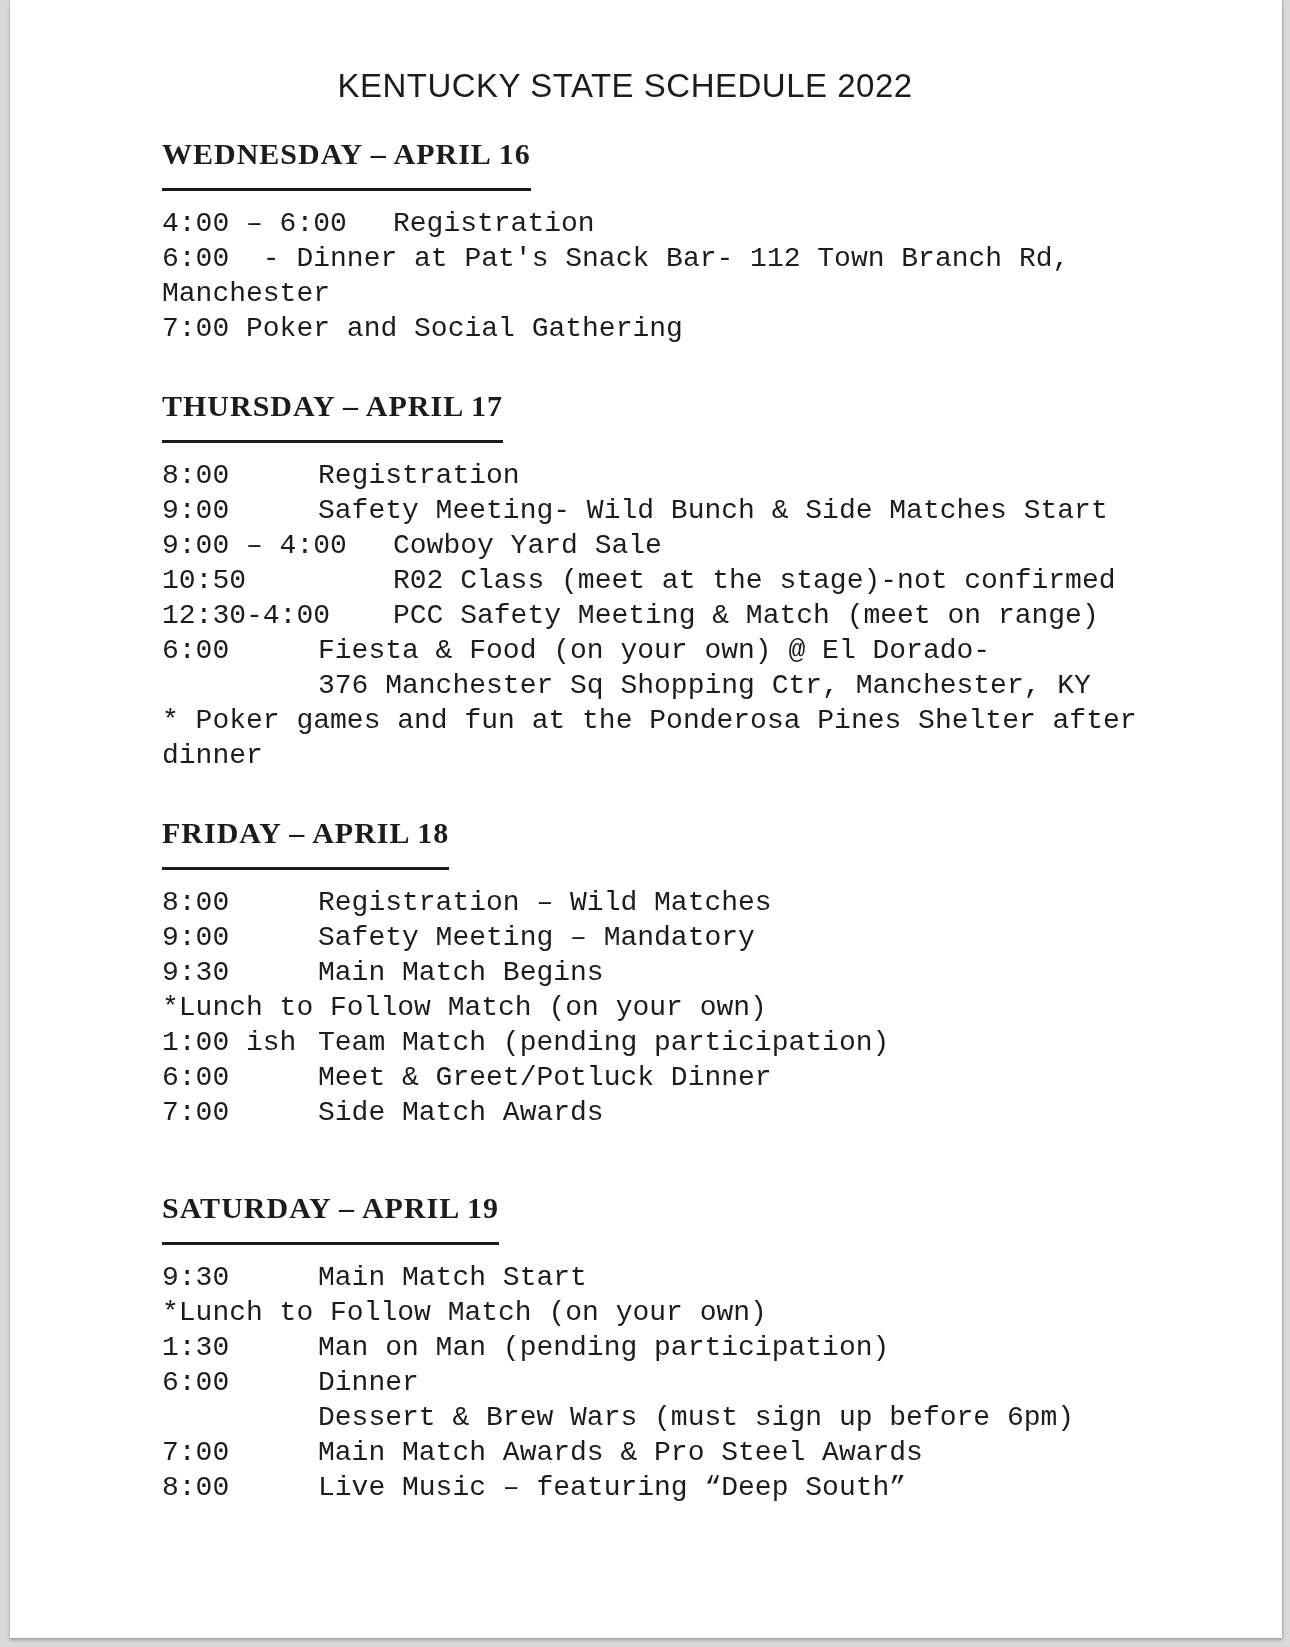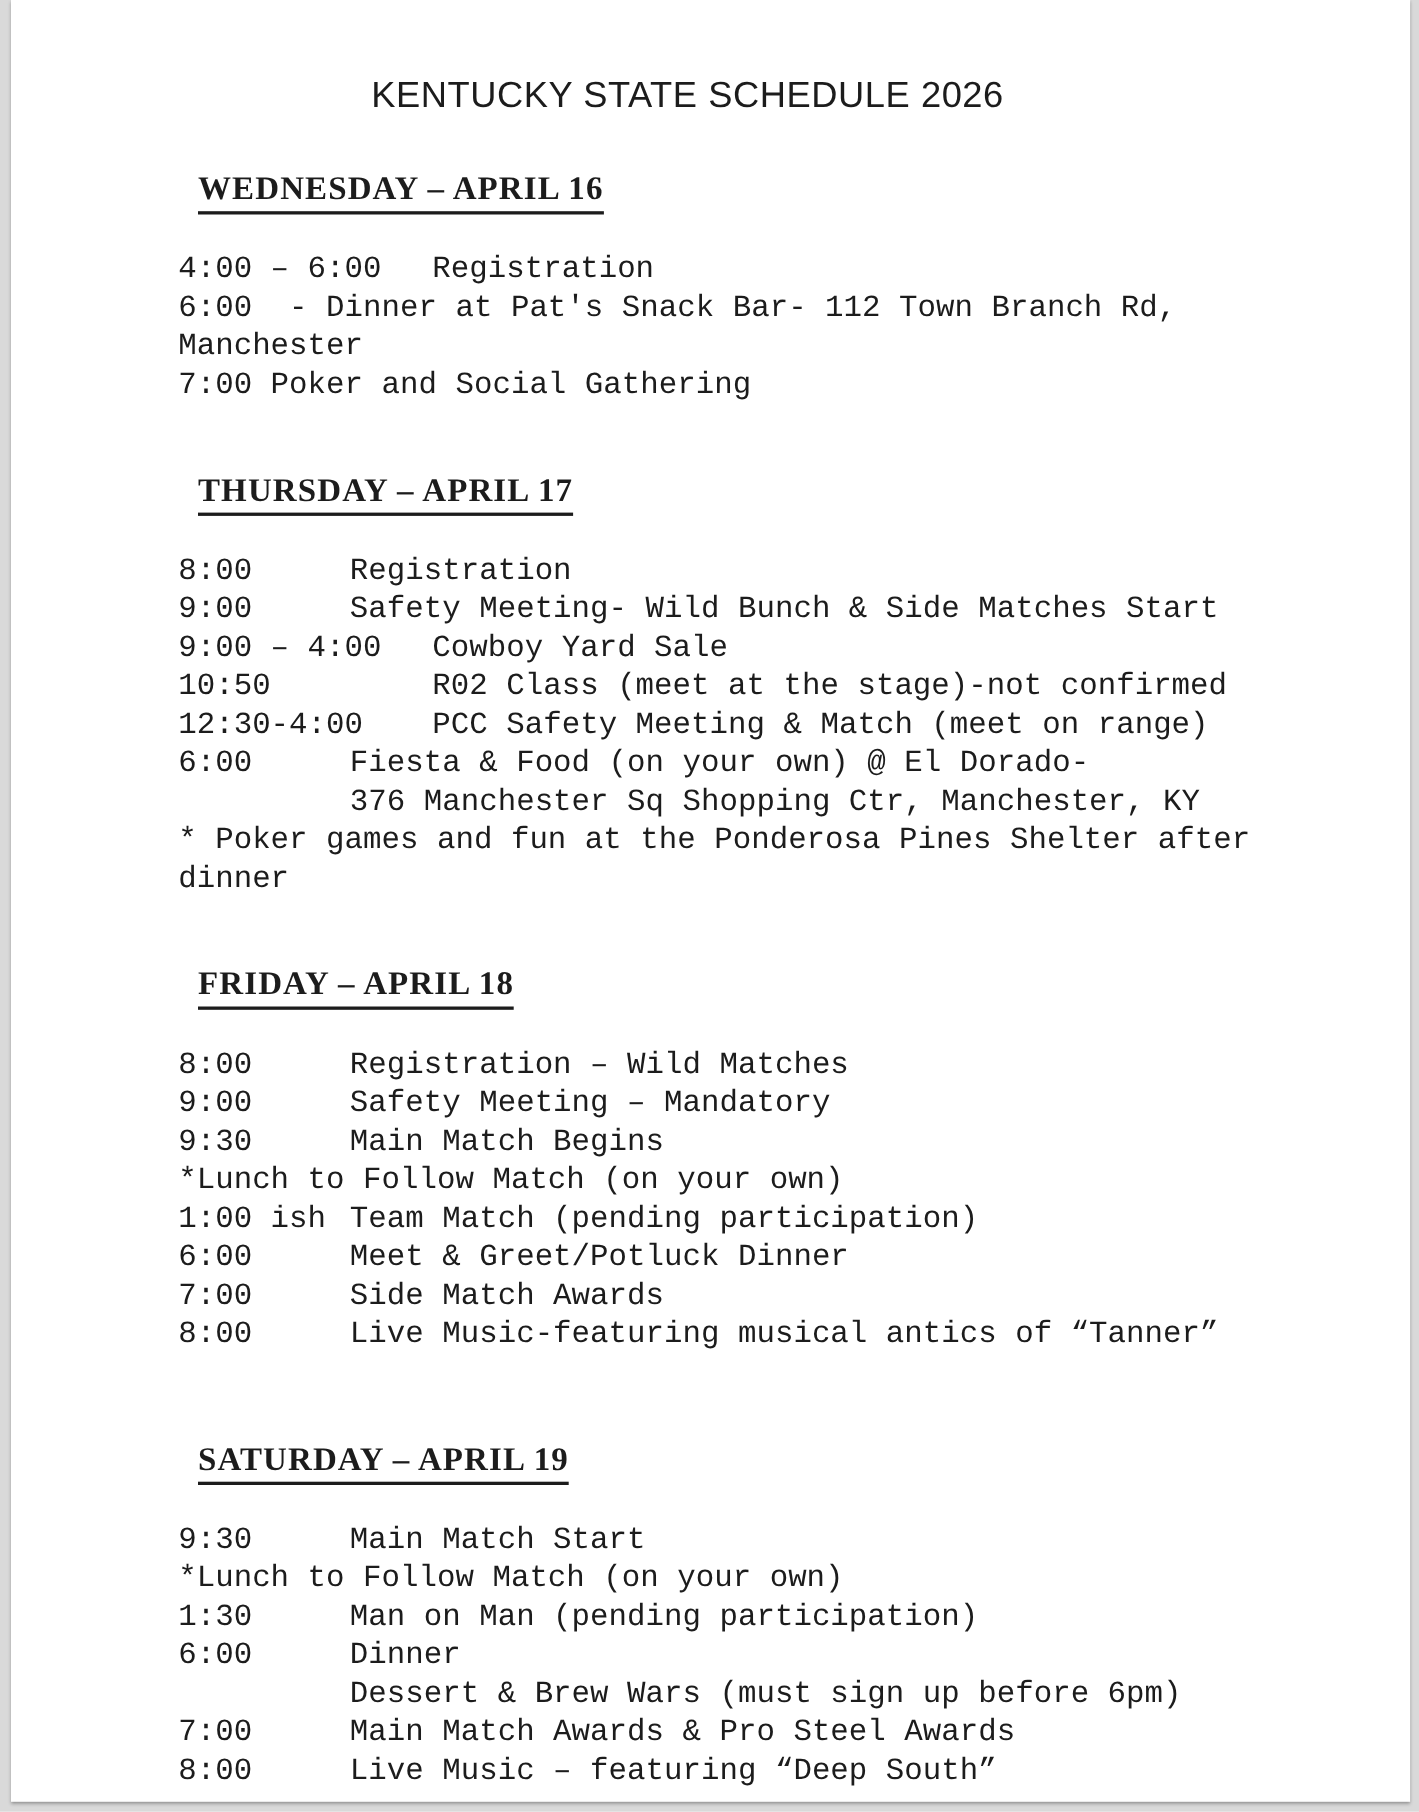--- a/index.html
+++ b/index.html
@@ -33,41 +33,41 @@
   }
   section { display: block; margin-top: 42px; }
   section.first { margin-top: 30px; }
   section.extra-gap { margin-top: 60px; }
   .heading {
     display: inline-block;
     font-size: 30px;
     font-weight: 700;
     letter-spacing: 1px;
     line-height: 36px;
-    margin: 18px;
+    margin: 0;
     border-bottom: 3px solid #1c1c1c;
-    padding-bottom: 2px;
+    padding-bottom: 16px;
   }
   .items {
     margin-top: 15px;
     font-size: 28px;
     line-height: 35px;
     font-family: Liberation Mono, monospace;
   }
   .row { white-space: pre-wrap; }
   .time { display: inline-block; vertical-align: top; }
   .row.tab1 .time { min-width: 156px; }
   .row.tab2 .time { min-width: 231px; }
 </style>
 </head>
 <body>
 
 <div class="page">
   <div class="content">
-    <h1 class="title">KENTUCKY STATE SCHEDULE 2026</h1>
+    <h1 class="title">KENTUCKY STATE SCHEDULE 2022</h1>
     <div id="sections">
         <section class="schedule-section first"><h2 class="heading">WEDNESDAY – APRIL 16</h2><div class="items">
             <div class="row tab2"><span class="time">4:00 – 6:00</span><span class="desc">Registration</span></div>
             <div class="row plain"><span>6:00  - Dinner at Pat's Snack Bar- 112 Town Branch Rd, Manchester</span></div>
             <div class="row plain"><span>7:00 Poker and Social Gathering</span></div>
           </div></section>
         <section class="schedule-section"><h2 class="heading">THURSDAY – APRIL 17</h2><div class="items">
             <div class="row tab1"><span class="time">8:00</span><span class="desc">Registration</span></div>
             <div class="row tab1"><span class="time">9:00</span><span class="desc">Safety Meeting- Wild Bunch &amp; Side Matches Start</span></div>
             <div class="row tab2"><span class="time">9:00 – 4:00</span><span class="desc">Cowboy Yard Sale</span></div>
@@ -78,21 +78,20 @@
             <div class="row plain"><span>* Poker games and fun at the Ponderosa Pines Shelter after dinner</span></div>
           </div></section>
         <section class="schedule-section"><h2 class="heading">FRIDAY – APRIL 18</h2><div class="items">
             <div class="row tab1"><span class="time">8:00</span><span class="desc">Registration – Wild Matches</span></div>
             <div class="row tab1"><span class="time">9:00</span><span class="desc">Safety Meeting – Mandatory</span></div>
             <div class="row tab1"><span class="time">9:30</span><span class="desc">Main Match Begins</span></div>
             <div class="row plain"><span>*Lunch to Follow Match (on your own)</span></div>
             <div class="row tab1"><span class="time">1:00 ish</span><span class="desc">Team Match (pending participation)</span></div>
             <div class="row tab1"><span class="time">6:00</span><span class="desc">Meet &amp; Greet/Potluck Dinner</span></div>
             <div class="row tab1"><span class="time">7:00</span><span class="desc">Side Match Awards</span></div>
-            <div class="row tab1"><span class="time">8:00</span><span class="desc">Live Music-featuring musical antics of “Tanner”</span></div>
           </div></section>
         <section class="schedule-section extra-gap"><h2 class="heading">SATURDAY – APRIL 19</h2><div class="items">
             <div class="row tab1"><span class="time">9:30</span><span class="desc">Main Match Start</span></div>
             <div class="row plain"><span>*Lunch to Follow Match (on your own)</span></div>
             <div class="row tab1"><span class="time">1:30</span><span class="desc">Man on Man (pending participation)</span></div>
             <div class="row tab1"><span class="time">6:00</span><span class="desc">Dinner</span></div>
             <div class="row tab1"><span class="time"></span><span class="desc">Dessert &amp; Brew Wars (must sign up before 6pm)</span></div>
             <div class="row tab1"><span class="time">7:00</span><span class="desc">Main Match Awards &amp; Pro Steel Awards</span></div>
             <div class="row tab1"><span class="time">8:00</span><span class="desc">Live Music – featuring “Deep South”</span></div>
           </div></section>

